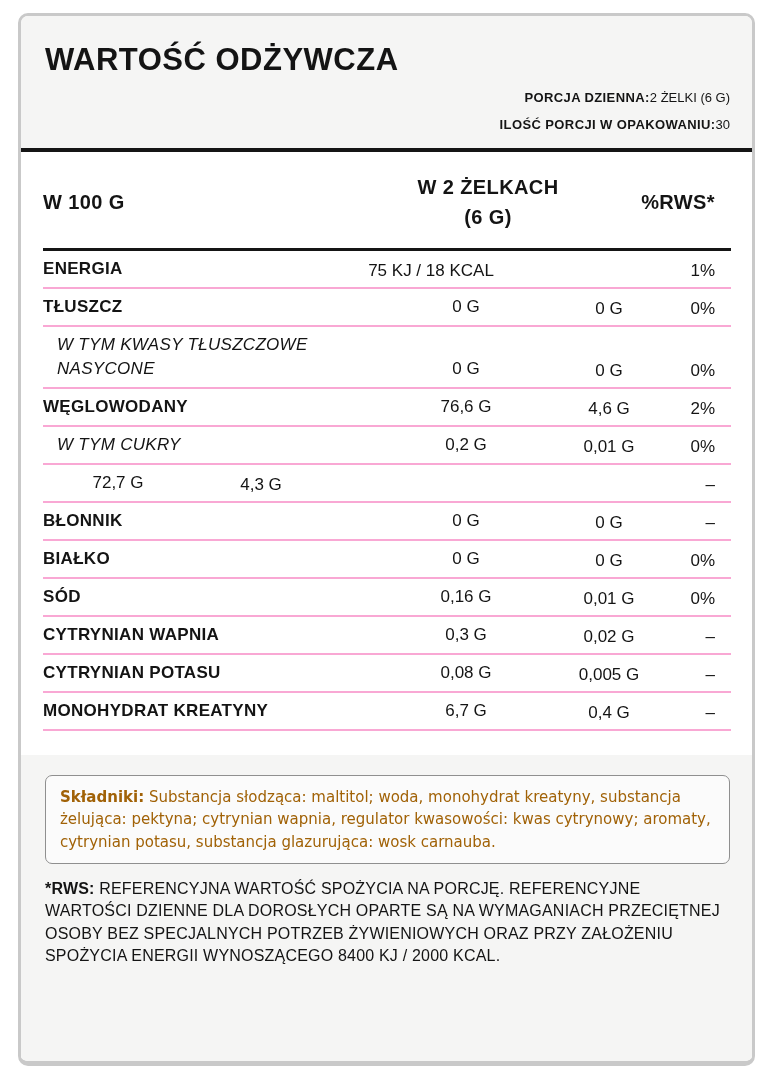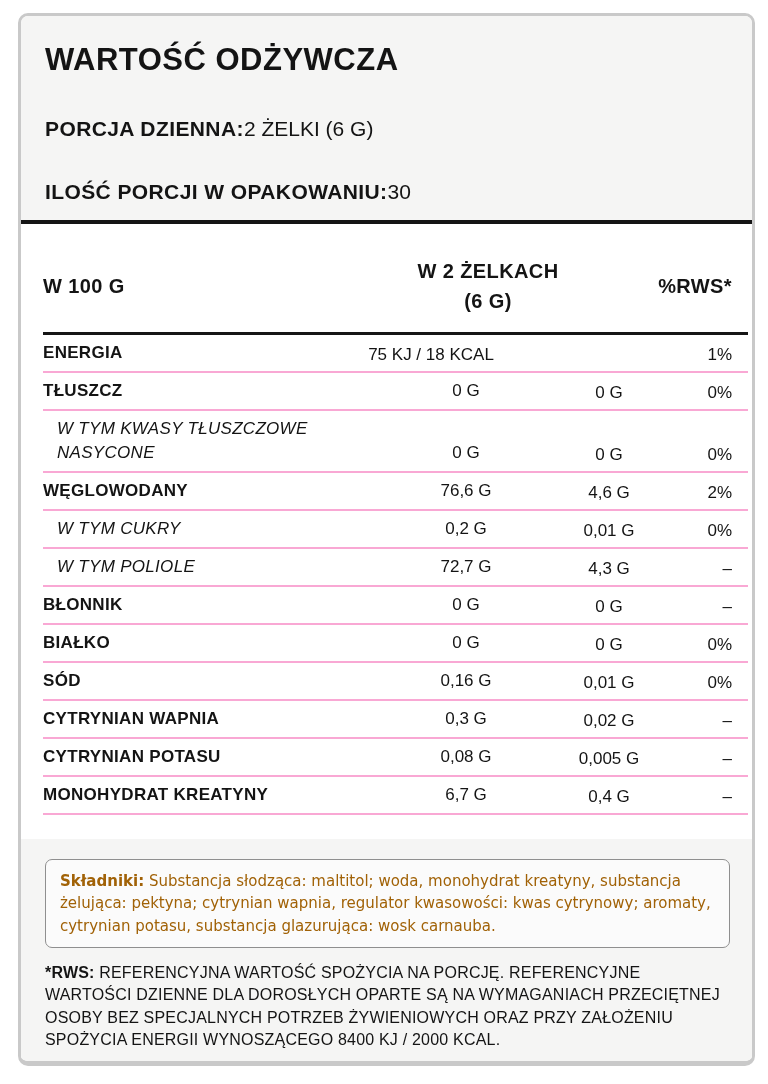--- a/index.html
+++ b/index.html
@@ -13,28 +13,28 @@
     border-bottom-width:5px;
     border-radius:10px;
     overflow:hidden;
     display:flex; flex-direction:column;
   }
 
   
   .sec-top { background:#f5f5f4; padding:26px 22px 16px 24px; }
   .title    { font-size:31px; font-weight:800; text-align:left; letter-spacing:.5px; }
   .subtitle { font-size:20px; font-weight:800; text-align:center; margin-top:22px; letter-spacing:.5px; }
-  .info-row { display:flex; justify-content:flex-start; align-items:baseline; margin-top:39px; font-size:21px; }
+  .info-row { display:flex; justify-content:flex-end; align-items:baseline; margin-top:12px; font-size:13px; }
   .info-row .lbl { font-weight:800; letter-spacing:.4px; }
   .info-row .val { font-weight:400; }
 
   .divider { height:4px; background:#151515; flex:none; }
 
   
-  .sec-table { background:#ffffff; padding:0 4px 24px 22px;margin-top:12px; }
+  .sec-table { background:#ffffff; padding:0 21px 24px 22px; }
 
   .thead { display:flex; align-items:center; padding:20px 0 16px; border-bottom:3px solid #151515; }
   .thead .h1 { width:320px; font-size:20px; font-weight:800; letter-spacing:.4px; }
   .thead .h2 { width:250px; display:flex; justify-content:center; }
   .thead .h2 span { max-width:160px; text-align:center; font-size:20px; font-weight:800; letter-spacing:.4px; line-height:1.5; }
   .thead .h3 { flex:1; text-align:right; padding-right:16px; font-size:20px; font-weight:800; letter-spacing:.4px; }
 
   .trow { display:flex; align-items:flex-end; border-bottom:2px solid #f9a8d4; padding:6px 0; font-size:17px; min-height:38px;gap:28px; }
   .trow .label { width:320px; font-weight:800; letter-spacing:.3px; line-height:1.4; }
   .trow.sub .label { font-style:italic; font-weight:400; padding-left:14px; }
@@ -132,21 +132,20 @@
       <div class="v100">
           <span>0,2 G</span>
         </div>
       <div class="v6">
           <span>0,01 G</span>
         </div>
       <div class="rws">0%</div>
     </div>
 
     <div class="trow sub">
-      <div class="label">W TYM POLIOLE</div>
       <div class="v100">
           <span>72,7 G</span>
         </div>
       <div class="v6">
           <span>4,3 G</span>
         </div>
       <div class="rws">–</div>
     </div>
 
     <div class="trow">

